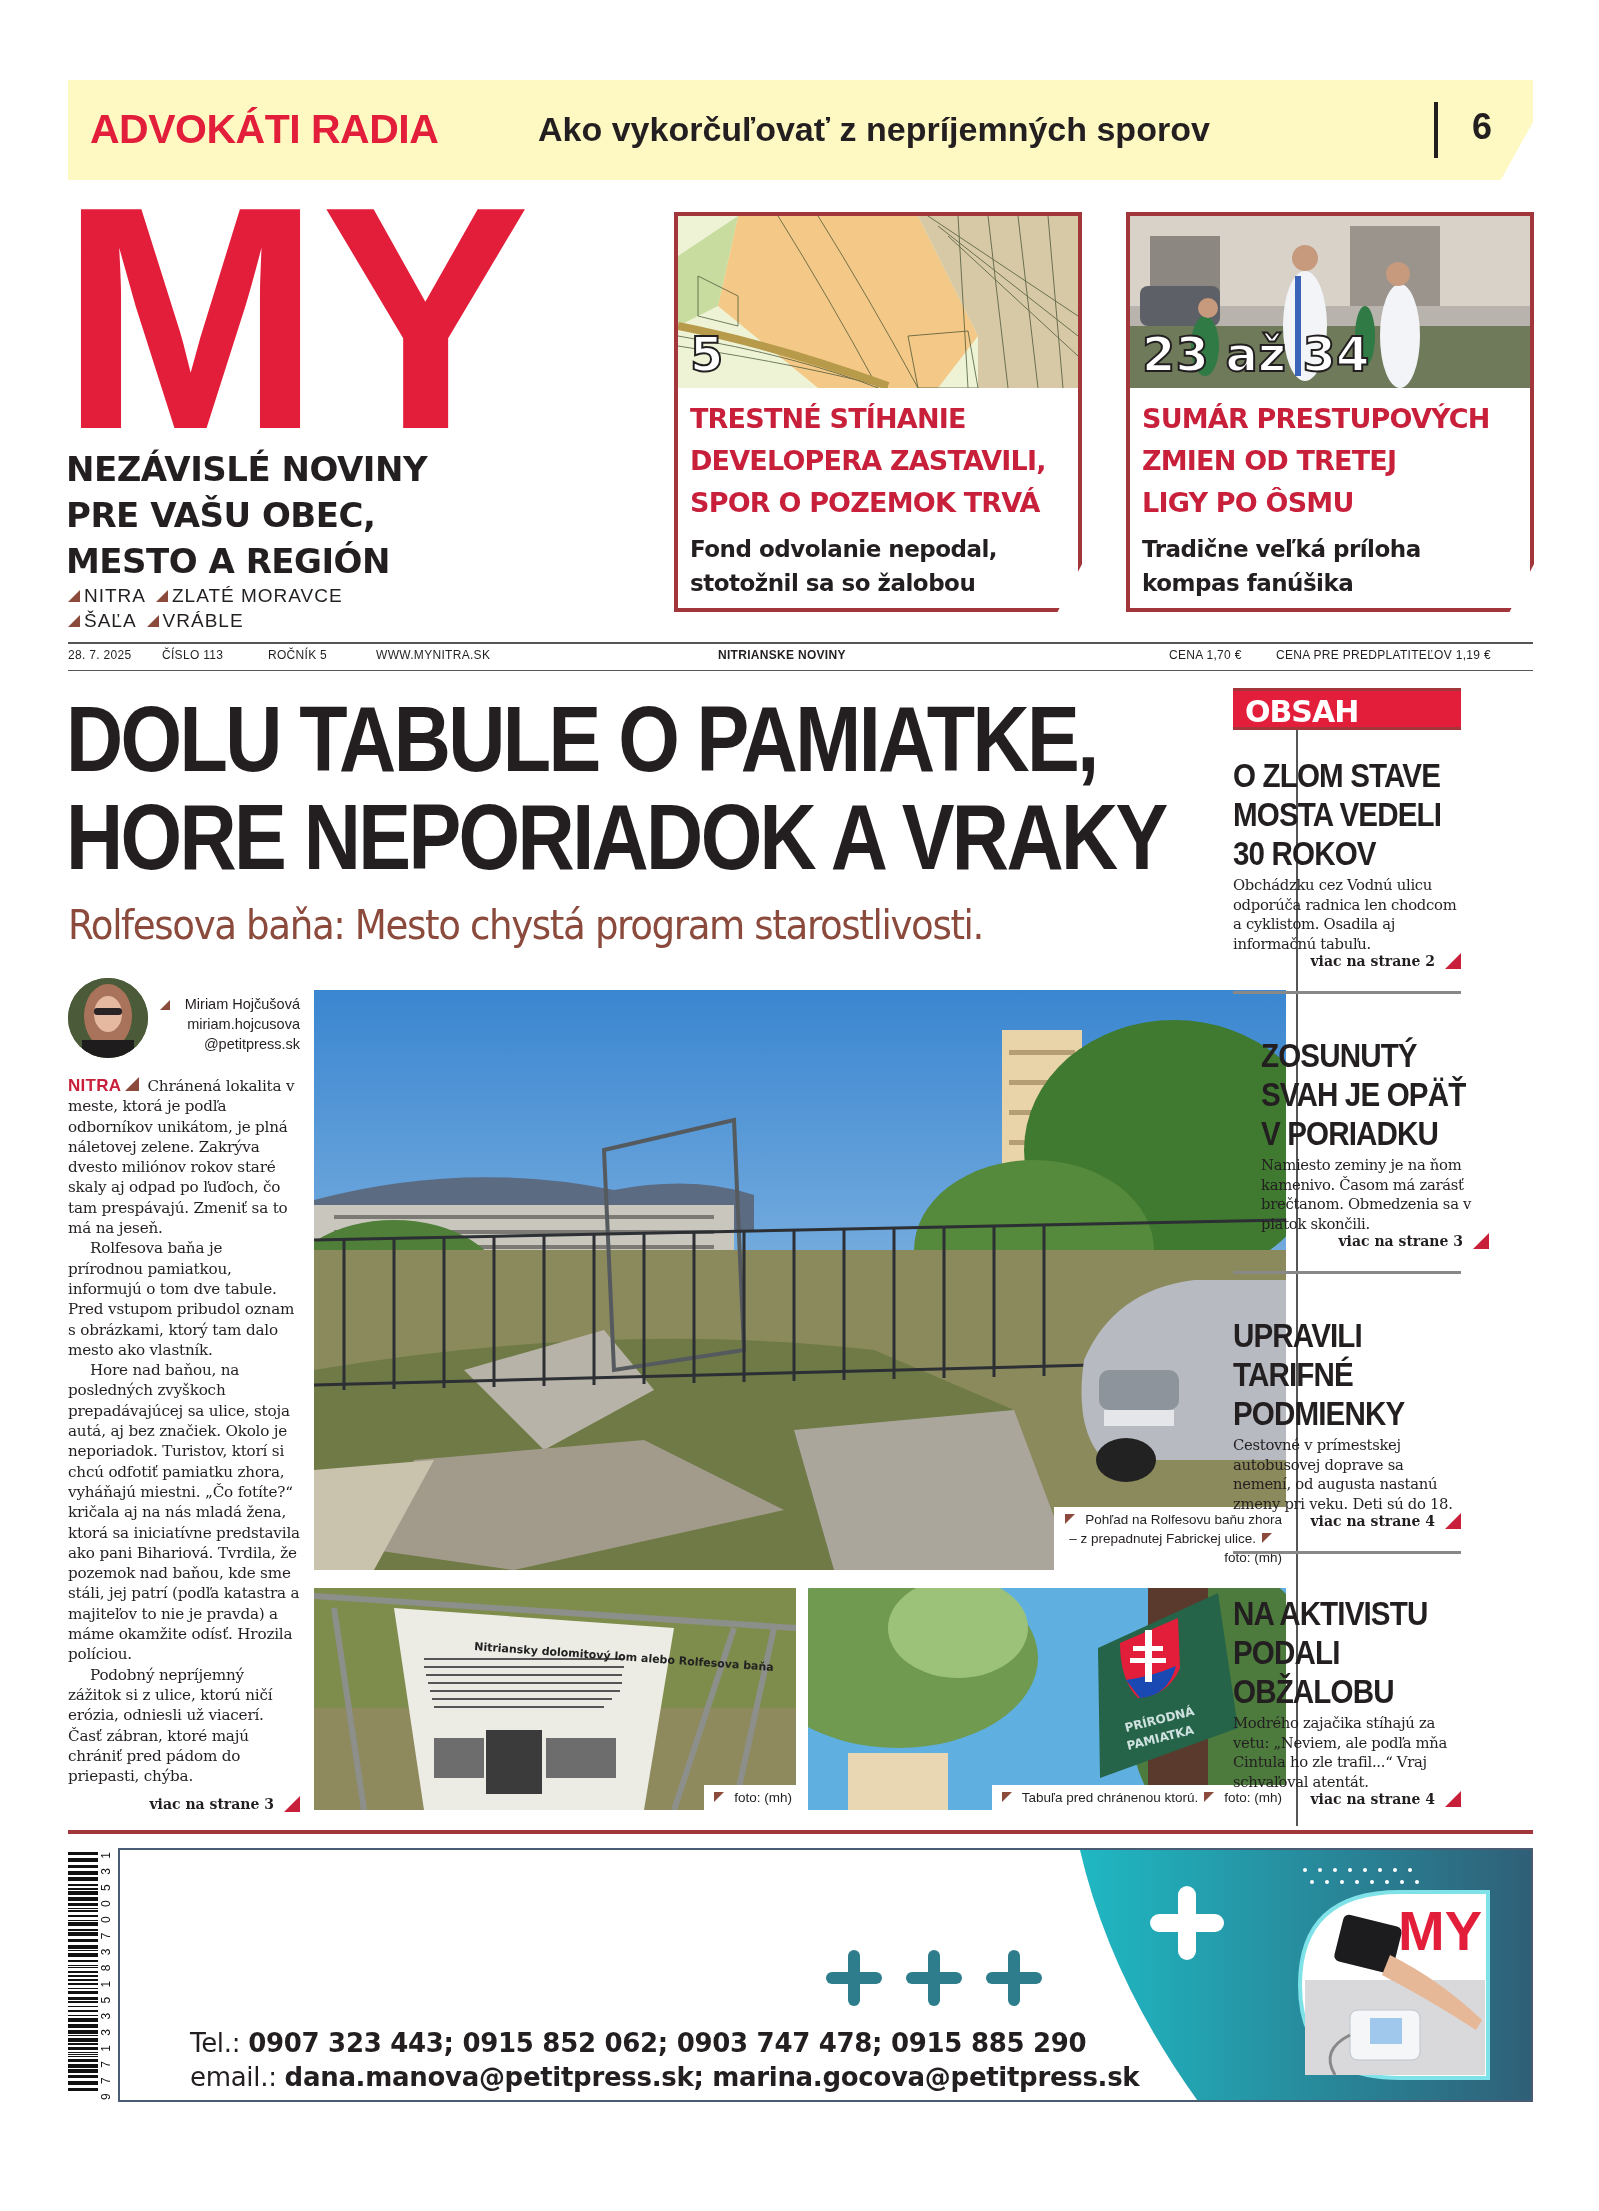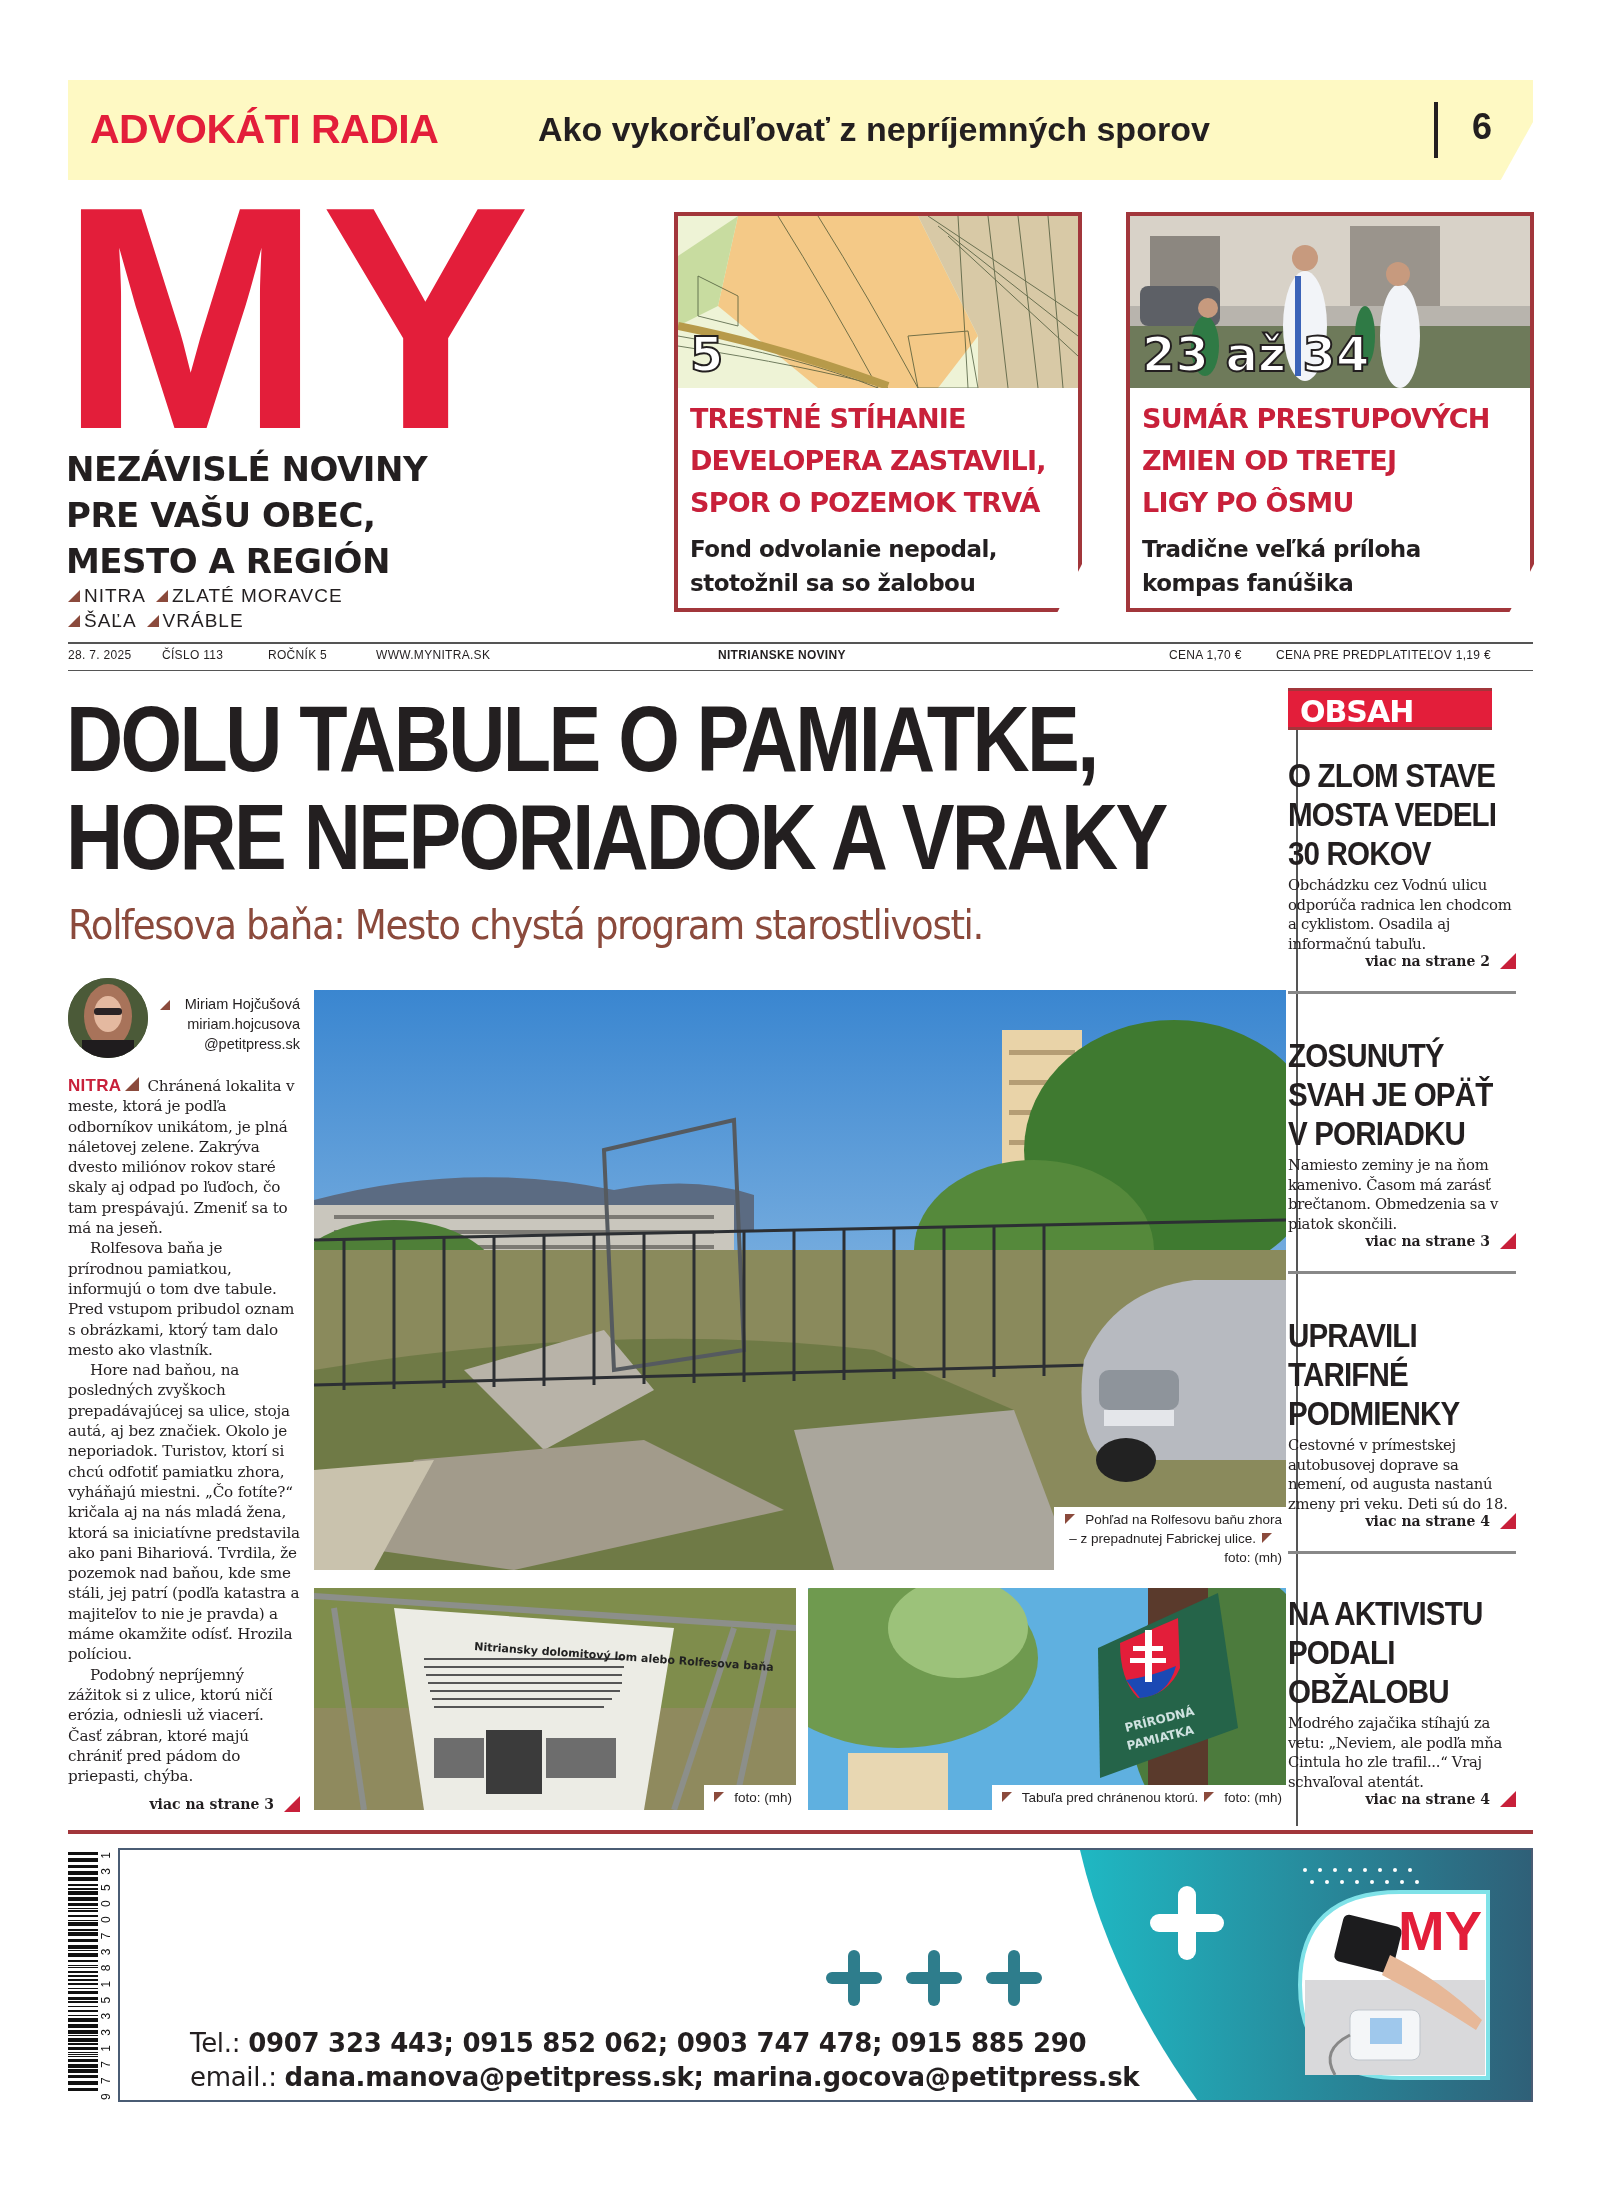--- a/index.html
+++ b/index.html
@@ -66,21 +66,21 @@
   .photo-s1 { left: 314px; top: 1588px; width: 482px; height: 222px; overflow: hidden; }
   .photo-s2 { left: 808px; top: 1588px; width: 478px; height: 222px; overflow: hidden; }
   .caption { background: #fff; font-size: 13.5px; line-height: 19px; color: #231f20; text-align: right; padding: 3px 4px; }
   .caption .ctri { display: inline-block; width: 0; height: 0; border-top: 10px solid #8b4a3c; border-right: 10px solid transparent; margin: 0 10px 0 6px; }
   .cap-main { right: 0; bottom: 0; width: 232px; }
   .cap-s1 { right: 0; bottom: 0; }
   .cap-s2 { right: 0; bottom: 0; }
 
   
   .sidebar-line { left: 1296px; top: 688px; width: 2px; height: 1138px; background: #555; }
-  .sidebar { left: 1288px; top: 688px; width: 204px; }
+  .sidebar { left: 1233px; top: 688px; width: 228px; }
   .obsah { height: 42px; background: #e31e3a; color: #fff; font-weight: bold; font-size: 30px; padding-left: 12px; line-height: 42px; font-family: "DejaVu Sans", sans-serif; letter-spacing: -1px; border-top: 3px solid #a2363b; border-bottom: 3px solid #a2363b; }
   .sb-item { position: absolute; left: 0; width: 228px; }
   .sb-title { font-family: "Liberation Sans", sans-serif; font-weight: bold; font-size: 34px; line-height: 39px; color: #231f20; letter-spacing: -1px; transform: scaleX(0.87); transform-origin: left top; width: 262px; }
   .sb-text { font-family: "DejaVu Serif", serif; font-size: 14.8px; line-height: 19.5px; color: #231f20; letter-spacing: -0.3px; margin-top: 2px; }
   .sb-rule { position: absolute; left: 0; width: 228px; height: 3px; background: #888; }
 
   
   .ad-rule { left: 68px; top: 1830px; width: 1465px; height: 4px; background: #a2363b; }
   .barcode { left: 68px; top: 1848px; width: 44px; height: 254px; }
   .ad { left: 118px; top: 1848px; width: 1415px; height: 254px; border: 2px solid #4a5c74; background: #fff; overflow: hidden; }
@@ -358,21 +358,21 @@
   <div class="sb-item" style="top:68px;">
     <div class="sb-title">O ZLOM STAVE MOSTA VEDELI 30 ROKOV</div>
     <div class="sb-text">Obchádzku cez Vodnú ulicu odporúča radnica len chodcom a cyklistom. Osadila aj informačnú tabuľu.</div>
     <div class="more">
         <span>viac na strane 2</span>
         <span class="tri"></span>
       </div>
   </div>
   <div class="sb-rule" style="top:303px;"></div>
 
-  <div class="sb-item" style="top:348px;">
+  <div class="sb-item" style="top:348px;margin-left:28px;">
     <div class="sb-title">ZOSUNUTÝ SVAH JE OPÄŤ V PORIADKU</div>
     <div class="sb-text">Namiesto zeminy je na ňom kamenivo. Časom má zarásť brečtanom. Obmedzenia sa v piatok skončili.</div>
     <div class="more">
         <span>viac na strane 3</span>
         <span class="tri"></span>
       </div>
   </div>
   <div class="sb-rule" style="top:583px;"></div>
 
   <div class="sb-item" style="top:628px;">

